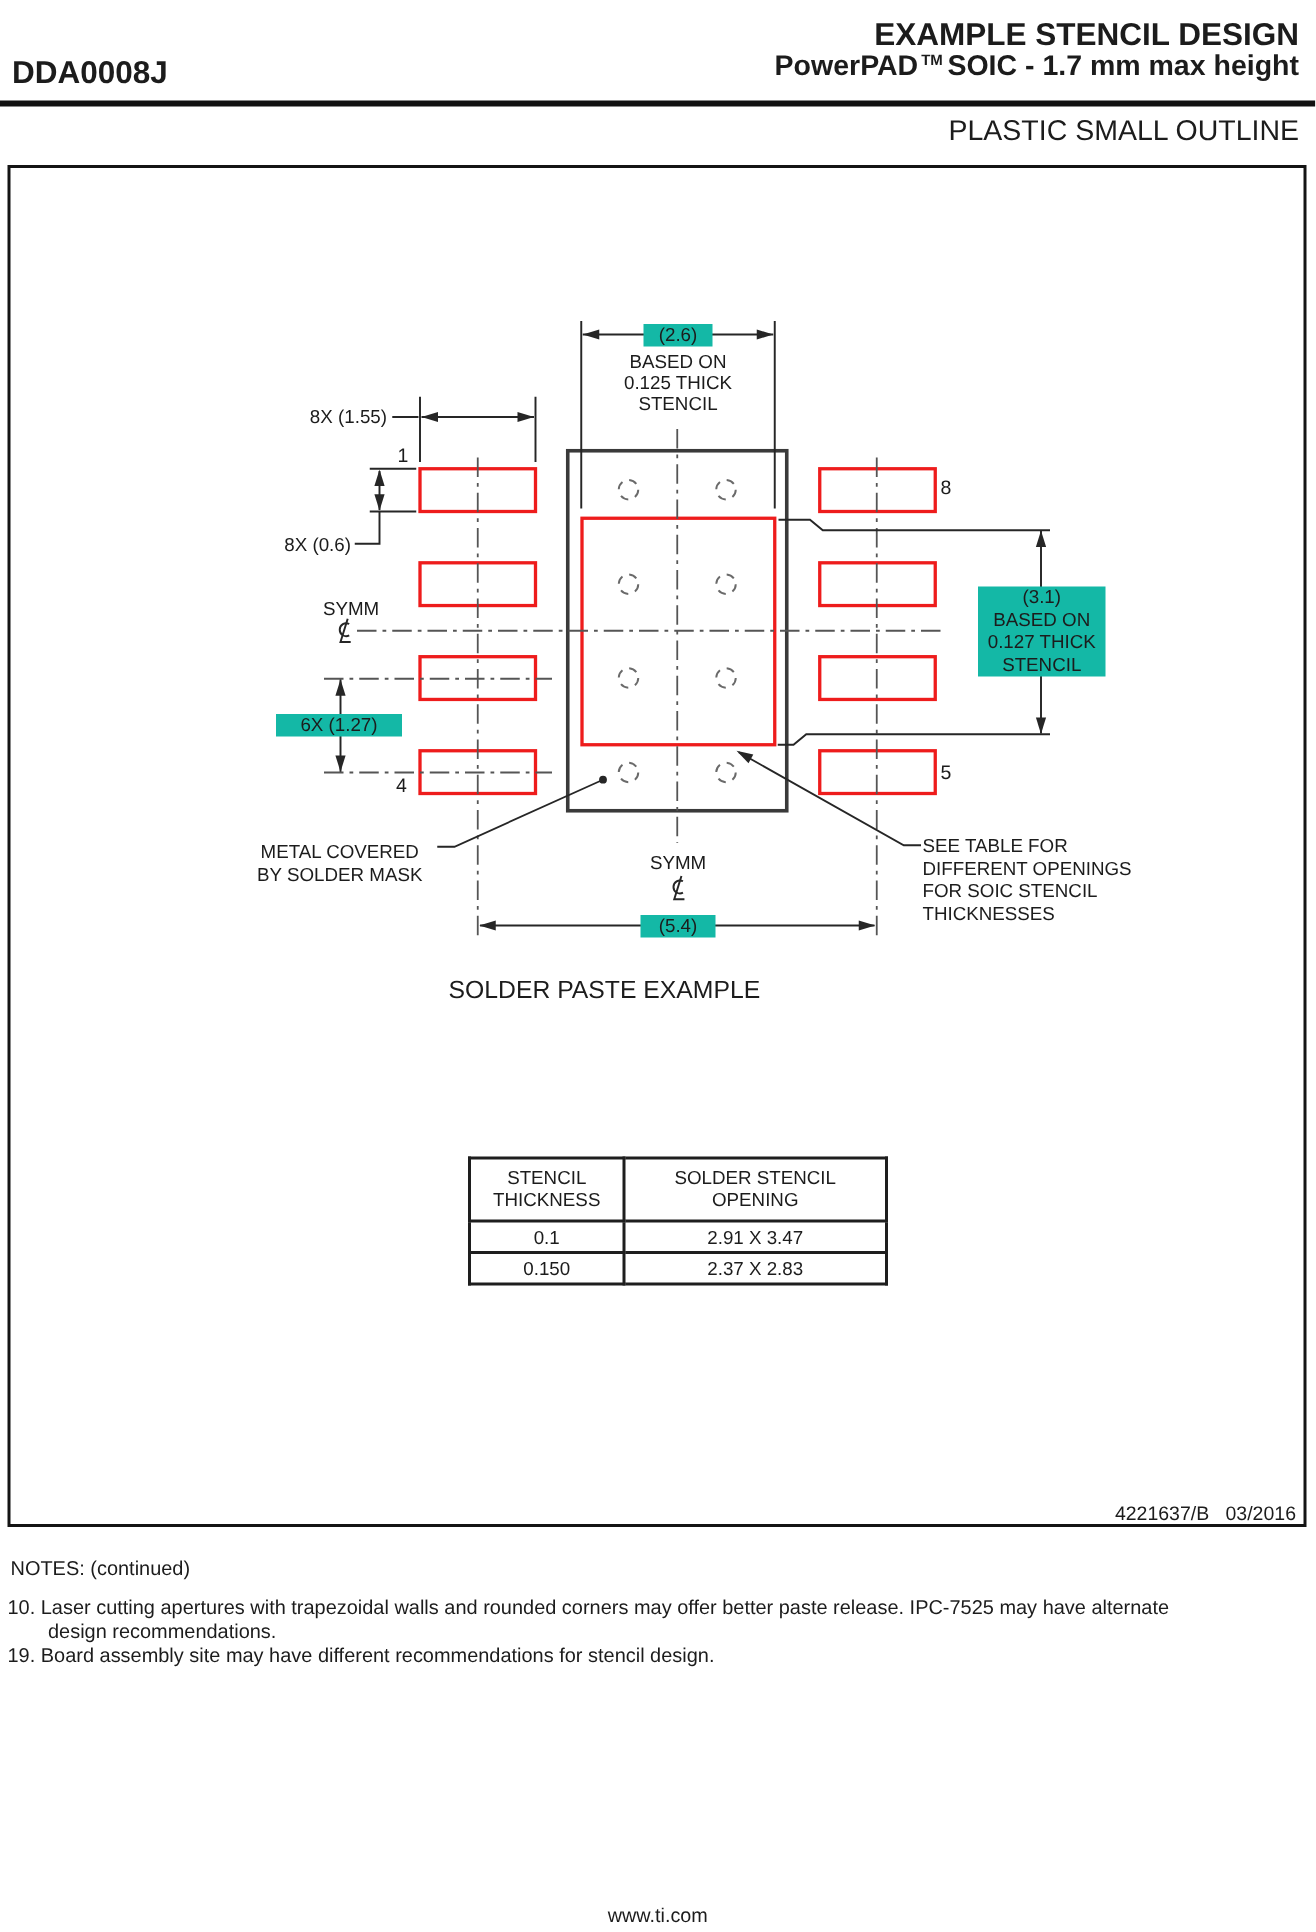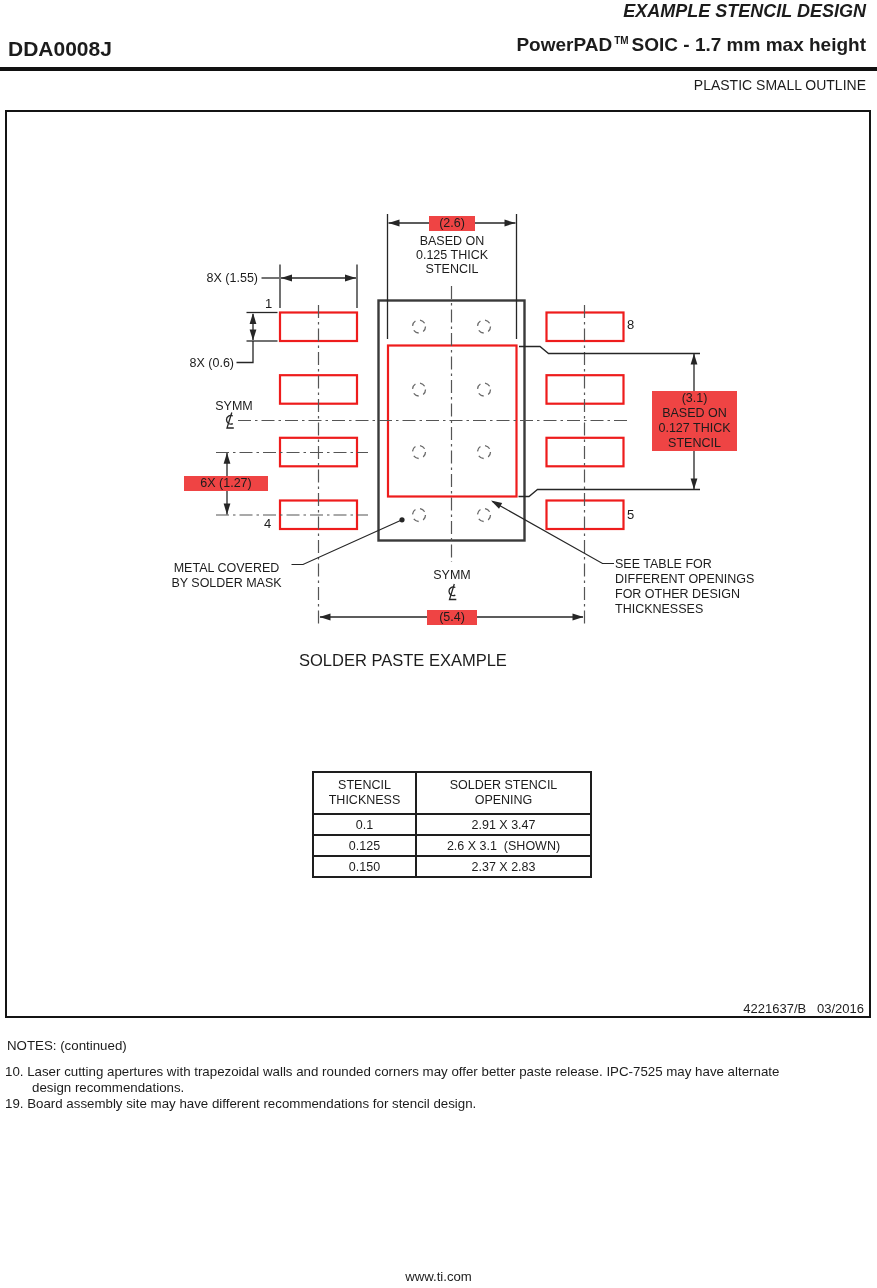--- a/index.html
+++ b/index.html
@@ -1,27 +1,27 @@
 <!DOCTYPE html>
 <html><head>
 <meta charset="utf-8">
 <style>
   html,body{margin:0;padding:0;background:#ffffff;}
   .page{position:relative;width:877px;height:1288px;background:#fff;overflow:hidden;
         font-family:"Liberation Sans","DejaVu Sans",sans-serif;color:#1c1c1c;}
   .lbl{position:absolute;font-size:12.5px;line-height:15px;white-space:pre-line;color:#1c1c1c;}
   .ctr{text-align:center;}
   .rt{text-align:right;}
-  .bgw{background:#ef4444;text-align:center;}
-  .hdr-title{position:absolute;top:1px;right:11px;font-size:18px;font-weight:bold;font-style:italic;}
+  .bgw{background:#14b8a6;text-align:center;}
+  .hdr-title{position:absolute;top:12px;right:11px;font-size:21px;font-weight:bold;}
   .hdr-part{position:absolute;top:37px;left:8px;font-size:21px;font-weight:bold;}
   .hdr-sub{position:absolute;top:34px;right:11px;font-size:19px;font-weight:bold;text-align:right;}
   .hdr-sub sup{font-size:10px;font-weight:bold;margin:0 3px 0 2px;}
   .hdr-rule{position:absolute;top:67px;left:0;width:877px;height:4px;background:#111;}
-  .hdr-outline{position:absolute;top:77px;right:11px;font-size:14px;}
+  .hdr-outline{position:absolute;top:77px;right:11px;font-size:19px;}
   .frame{position:absolute;left:5px;top:110px;width:862px;height:904px;border:2px solid #141414;}
   svg{position:absolute;left:0;top:0;}
   .doc-num{position:absolute;top:1001px;right:13px;font-size:13px;white-space:pre;}
   .caption-title{position:absolute;left:299px;top:651px;width:305px;font-size:16.5px;}
   .caption-sub{position:absolute;left:270px;top:669px;width:363px;text-align:center;
                font-size:13px;line-height:14.2px;white-space:pre-line;}
   table.stencil{position:absolute;left:312px;top:771px;border-collapse:collapse;
                 font-size:12.5px;color:#1c1c1c;table-layout:fixed;}
   table.stencil th,table.stencil td{border:2px solid #1e1e1e;text-align:center;
                 padding:0;white-space:pre-line;font-weight:normal;}
@@ -160,21 +160,21 @@
   <div class="lbl" style="left:627px;top:317px;width:14px;font-size:13px;">8</div>
   <div class="lbl" style="left:627px;top:507px;width:14px;font-size:13px;">5</div>
   <div class="lbl ctr bgw" style="left:652px;top:390.5px;width:85px;">(3.1)
 BASED ON
 0.127 THICK
 STENCIL</div>
   <div class="lbl ctr" style="left:161px;top:561px;width:131px;">METAL COVERED
 BY SOLDER MASK</div>
   <div class="lbl" style="left:615px;top:556.5px;width:170px;">SEE TABLE FOR
 DIFFERENT OPENINGS
-FOR OTHER DESIGN
+FOR SOIC STENCIL
 THICKNESSES</div>
   <div class="lbl ctr" style="left:424px;top:567.5px;width:56px;">SYMM</div>
   <div class="lbl ctr bgw" style="left:427px;top:609.5px;width:50px;">(5.4)</div>
 
   <div class="caption-title">SOLDER PASTE EXAMPLE</div>
 
   <table class="stencil">
     <colgroup>
         <col class="col-thk">
         <col class="col-open">
@@ -184,24 +184,20 @@
       <th>STENCIL
 THICKNESS</th>
       <th>SOLDER STENCIL
 OPENING</th>
     </tr>
     <tr>
       <td>0.1</td>
       <td>2.91 X 3.47</td>
     </tr>
     <tr>
-      <td>0.125</td>
-      <td>2.6 X 3.1  (SHOWN)</td>
-    </tr>
-    <tr>
       <td>0.150</td>
       <td>2.37 X 2.83</td>
     </tr>
   </tbody>
     </table>
 
   <div class="doc-num">4221637/B   03/2016</div>
 
   <div class="notes-head">NOTES: (continued)</div>
   <div class="notes">

